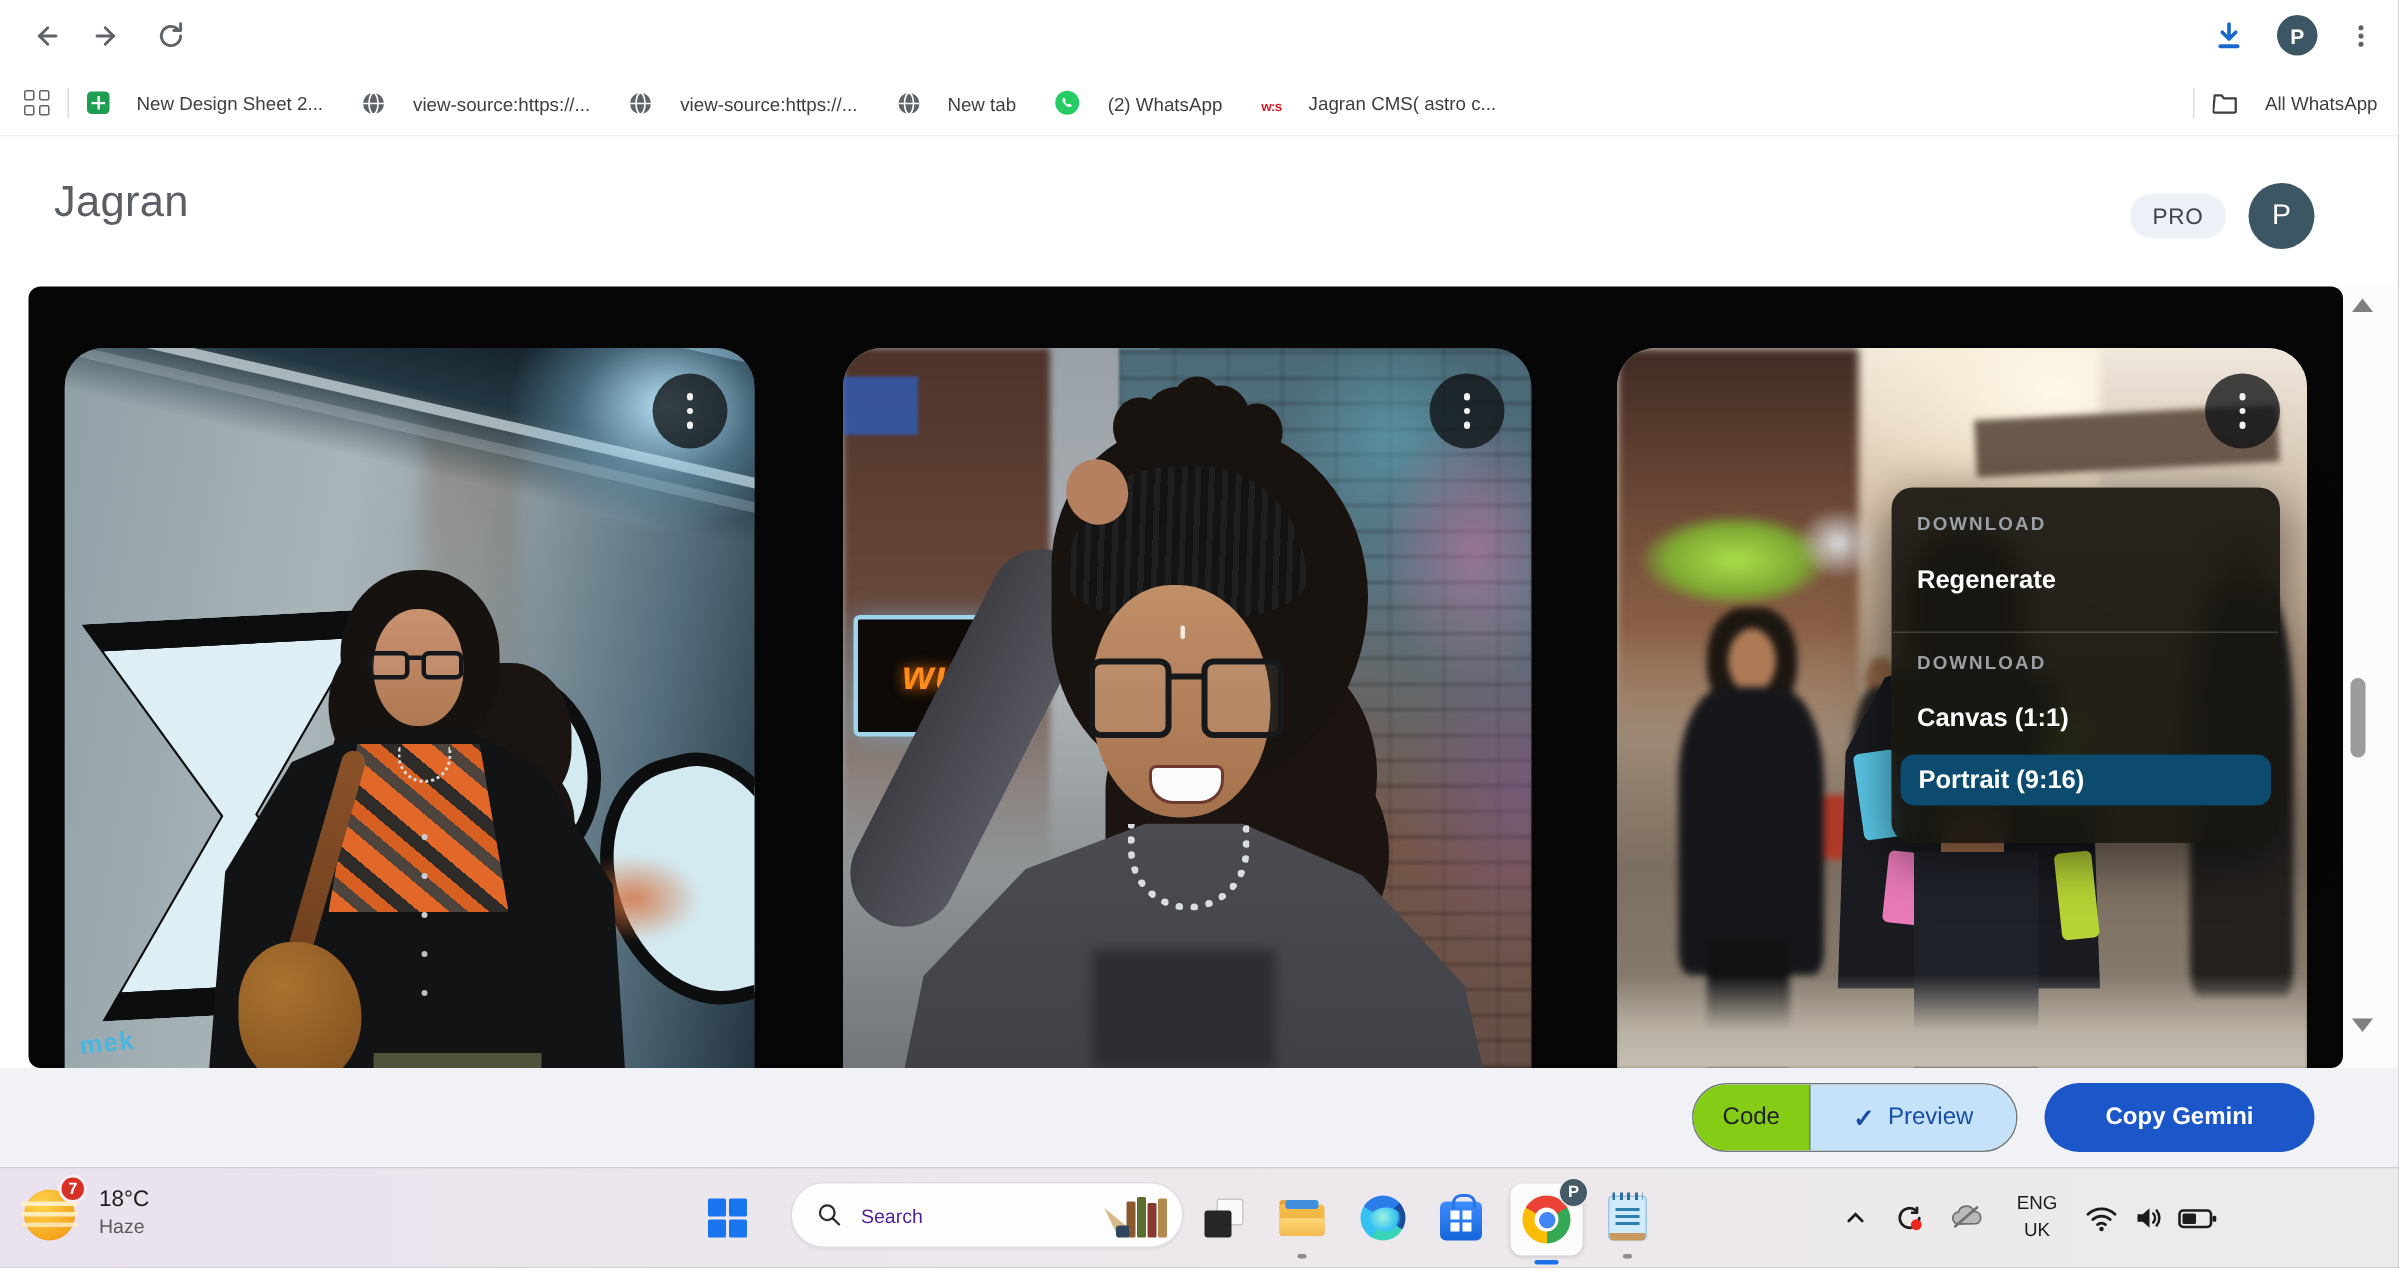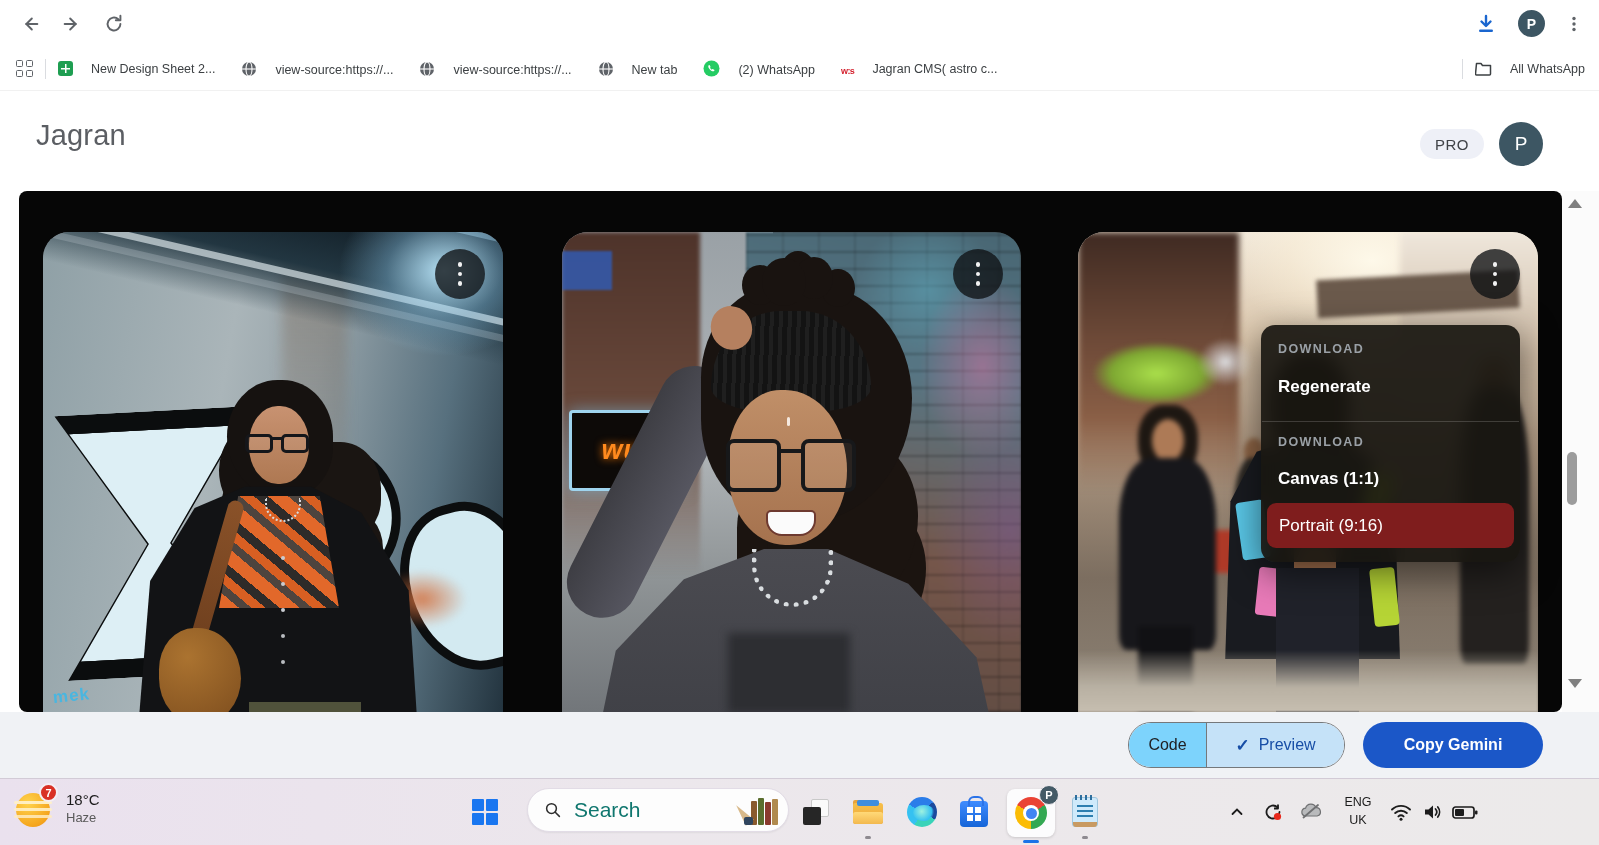--- a/index.html
+++ b/index.html
@@ -139,53 +139,53 @@
   .p3-midriff { position:absolute; left:47%; top:64%; width:9%; height:7%; background:#a97450; }
   .p3-pants { position:absolute; left:43%; top:70%; width:18%; height:30%; background:#20222a; }
   .p3-ground { position:absolute; left:0; bottom:0; width:100%; height:13%; background:linear-gradient(180deg,rgba(190,182,168,0),#b9b1a3 60%,#c6beb0); filter:blur(1px); }
 
   
   .ctx-menu { position:absolute; left:1242px; top:134px; width:259px; height:237px; background:rgba(25,23,17,.93);
     border-radius:14px; z-index:60; box-shadow:0 10px 36px rgba(0,0,0,.55); backdrop-filter:blur(8px); }
   .ctx-header { position:absolute; left:17px; font-size:12.5px; font-weight:700; letter-spacing:1.4px; color:#9aa0a6; }
   .ctx-item { position:absolute; left:17px; font-size:17px; font-weight:600; color:#fff; cursor:pointer; }
   .ctx-div { position:absolute; left:1px; right:1px; top:96px; height:1px; background:rgba(255,255,255,.17); }
-  .ctx-hl { position:absolute; left:6px; right:6px; top:178px; height:45px; background:#7f1d1d; border-radius:9px; display:flex; align-items:center; padding-left:12px; font-size:17px; font-weight:400; color:#fff; cursor:pointer; }
+  .ctx-hl { position:absolute; left:6px; right:6px; top:178px; height:34px; background:#0c4a6e; border-radius:9px; display:flex; align-items:center; padding-left:12px; font-size:17px; font-weight:700; color:#fff; cursor:pointer; }
 
   
   .scroll { position:absolute; left:1562px; top:191px; width:37px; height:521px; background:#fbfbfb; }
   .scroll .tri-up { position:absolute; left:6px; top:8px; width:0; height:0; border-left:7px solid transparent; border-right:7px solid transparent; border-bottom:9px solid #7f7f7f; cursor:pointer; }
   .scroll .tri-dn { position:absolute; left:6px; bottom:24px; width:0; height:0; border-left:7px solid transparent; border-right:7px solid transparent; border-top:9px solid #7f7f7f; cursor:pointer; }
   .scroll .thumb { position:absolute; left:5px; top:261px; width:10px; height:53px; background:#9c9c9c; border-radius:5px; cursor:pointer; }
 
   
   .footer { position:absolute; left:0; top:712px; width:1599px; height:66px; background:#f0f2f5; }
   .disclaimer { position:absolute; left:57px; top:0; height:66px; display:flex; align-items:center; font-size:15px; color:#1f1f1f; }
   .disclaimer a { color:#1f1f1f; text-decoration:underline; margin-left:5px; cursor:pointer; }
   .seg { position:absolute; left:1128px; top:10px; height:46px; display:flex; border:1px solid #75787b; border-radius:23px; overflow:hidden; background:#fff; }
-  .seg-code { width:77px; display:flex; align-items:center; justify-content:center; font-size:16px; color:#202124; background:#7dd3fc; cursor:pointer; }
+  .seg-code { width:77px; display:flex; align-items:center; justify-content:center; font-size:16px; color:#202124; background:#84cc16; cursor:pointer; }
   .seg-preview { width:138px; display:flex; align-items:center; justify-content:center; gap:9px; font-size:16px; font-weight:500; color:#174ea6; background:#c5e2f8; border-left:1px solid #75787b; cursor:pointer; }
   .seg-preview .chk { font-size:17px; font-weight:700; }
   .copy-btn { position:absolute; left:1363px; top:10px; width:180px; height:46px; border-radius:23px; background:#1b57c8; color:#fff; font-size:16px; font-weight:600; display:flex; align-items:center; justify-content:center; cursor:pointer; }
 
   
   .taskbar { position:absolute; left:0; top:778px; width:1599px; height:67px; border-top:1px solid #d2cbd6;
     background:linear-gradient(90deg,#eae1ee 0%,#ece7ec 40%,#eceaea 100%); }
   .weather { position:absolute; left:14px; top:8px; display:flex; align-items:center; gap:10px; cursor:pointer; }
   .sun { position:relative; width:42px; height:42px; }
   .sun .ball { position:absolute; left:2px; top:6px; width:34px; height:34px; border-radius:50%; background:radial-gradient(circle at 35% 30%,#ffd34d,#f5a61e 70%,#e8891a); }
   .sun .haze { position:absolute; left:0px; top:14px; width:38px; height:3px; background:rgba(255,240,200,.95); border-radius:2px;
     box-shadow:0 7px 0 rgba(255,240,200,.9), 0 14px 0 rgba(255,235,190,.85); }
   .sun .badge { position:absolute; right:-2px; top:-4px; width:19px; height:19px; border-radius:50%; background:#d93025; border:2px solid #f4eef5; color:#fff; font-size:11px; font-weight:700; display:flex; align-items:center; justify-content:center; }
   .w-temp { font-size:15px; color:#1c1c1c; }
   .w-desc { font-size:13px; color:#5a5a5a; margin-top:2px; }
   .start { position:absolute; left:472px; top:20px; width:27px; height:27px; display:grid; grid-template-columns:12px 12px; grid-template-rows:12px 12px; gap:2px; cursor:pointer; }
   .start i { background:#1976f0; border-radius:1px; }
   .searchbar { position:absolute; left:527px; top:9px; width:262px; height:44px; background:#fdfdfd; border:1px solid #e2dce6; border-radius:22px; display:flex; align-items:center; padding:0 10px 0 16px; cursor:pointer; box-shadow:0 1px 2px rgba(0,0,0,.06); }
-  .searchbar .s-txt { font-size:21px; color:#0f766e; margin-left:12px; flex:1; }
+  .searchbar .s-txt { font-size:13px; color:#4c1d95; margin-left:12px; flex:1; }
   .deco { display:flex; align-items:flex-end; gap:1px; height:30px; position:relative; }
   .deco .feather { width:0; height:0; border-left:5px solid transparent; border-right:5px solid transparent; border-bottom:22px solid #d8b98a; transform:rotate(-38deg); margin-right:2px; }
   .deco .ink { position:absolute; left:6px; bottom:0; width:9px; height:8px; background:#30455e; border-radius:2px; }
   .deco b { width:6px; border-radius:1px; }
   .tb-icons { position:absolute; top:0; height:67px; }
   .tb-ic { position:absolute; top:14px; width:38px; height:38px; display:flex; align-items:center; justify-content:center; cursor:pointer; }
   .run-dot { position:absolute; top:57px; width:6px; height:3px; border-radius:2px; background:#8e8a90; }
   .taskview { position:relative; width:26px; height:26px; }
   .taskview .back { position:absolute; right:0; top:0; width:18px; height:18px; background:#fafafa; border:1px solid #c9c9c9; border-radius:2px; }
   .taskview .front { position:absolute; left:0; bottom:0; width:18px; height:18px; background:#262626; border-radius:2px; }

